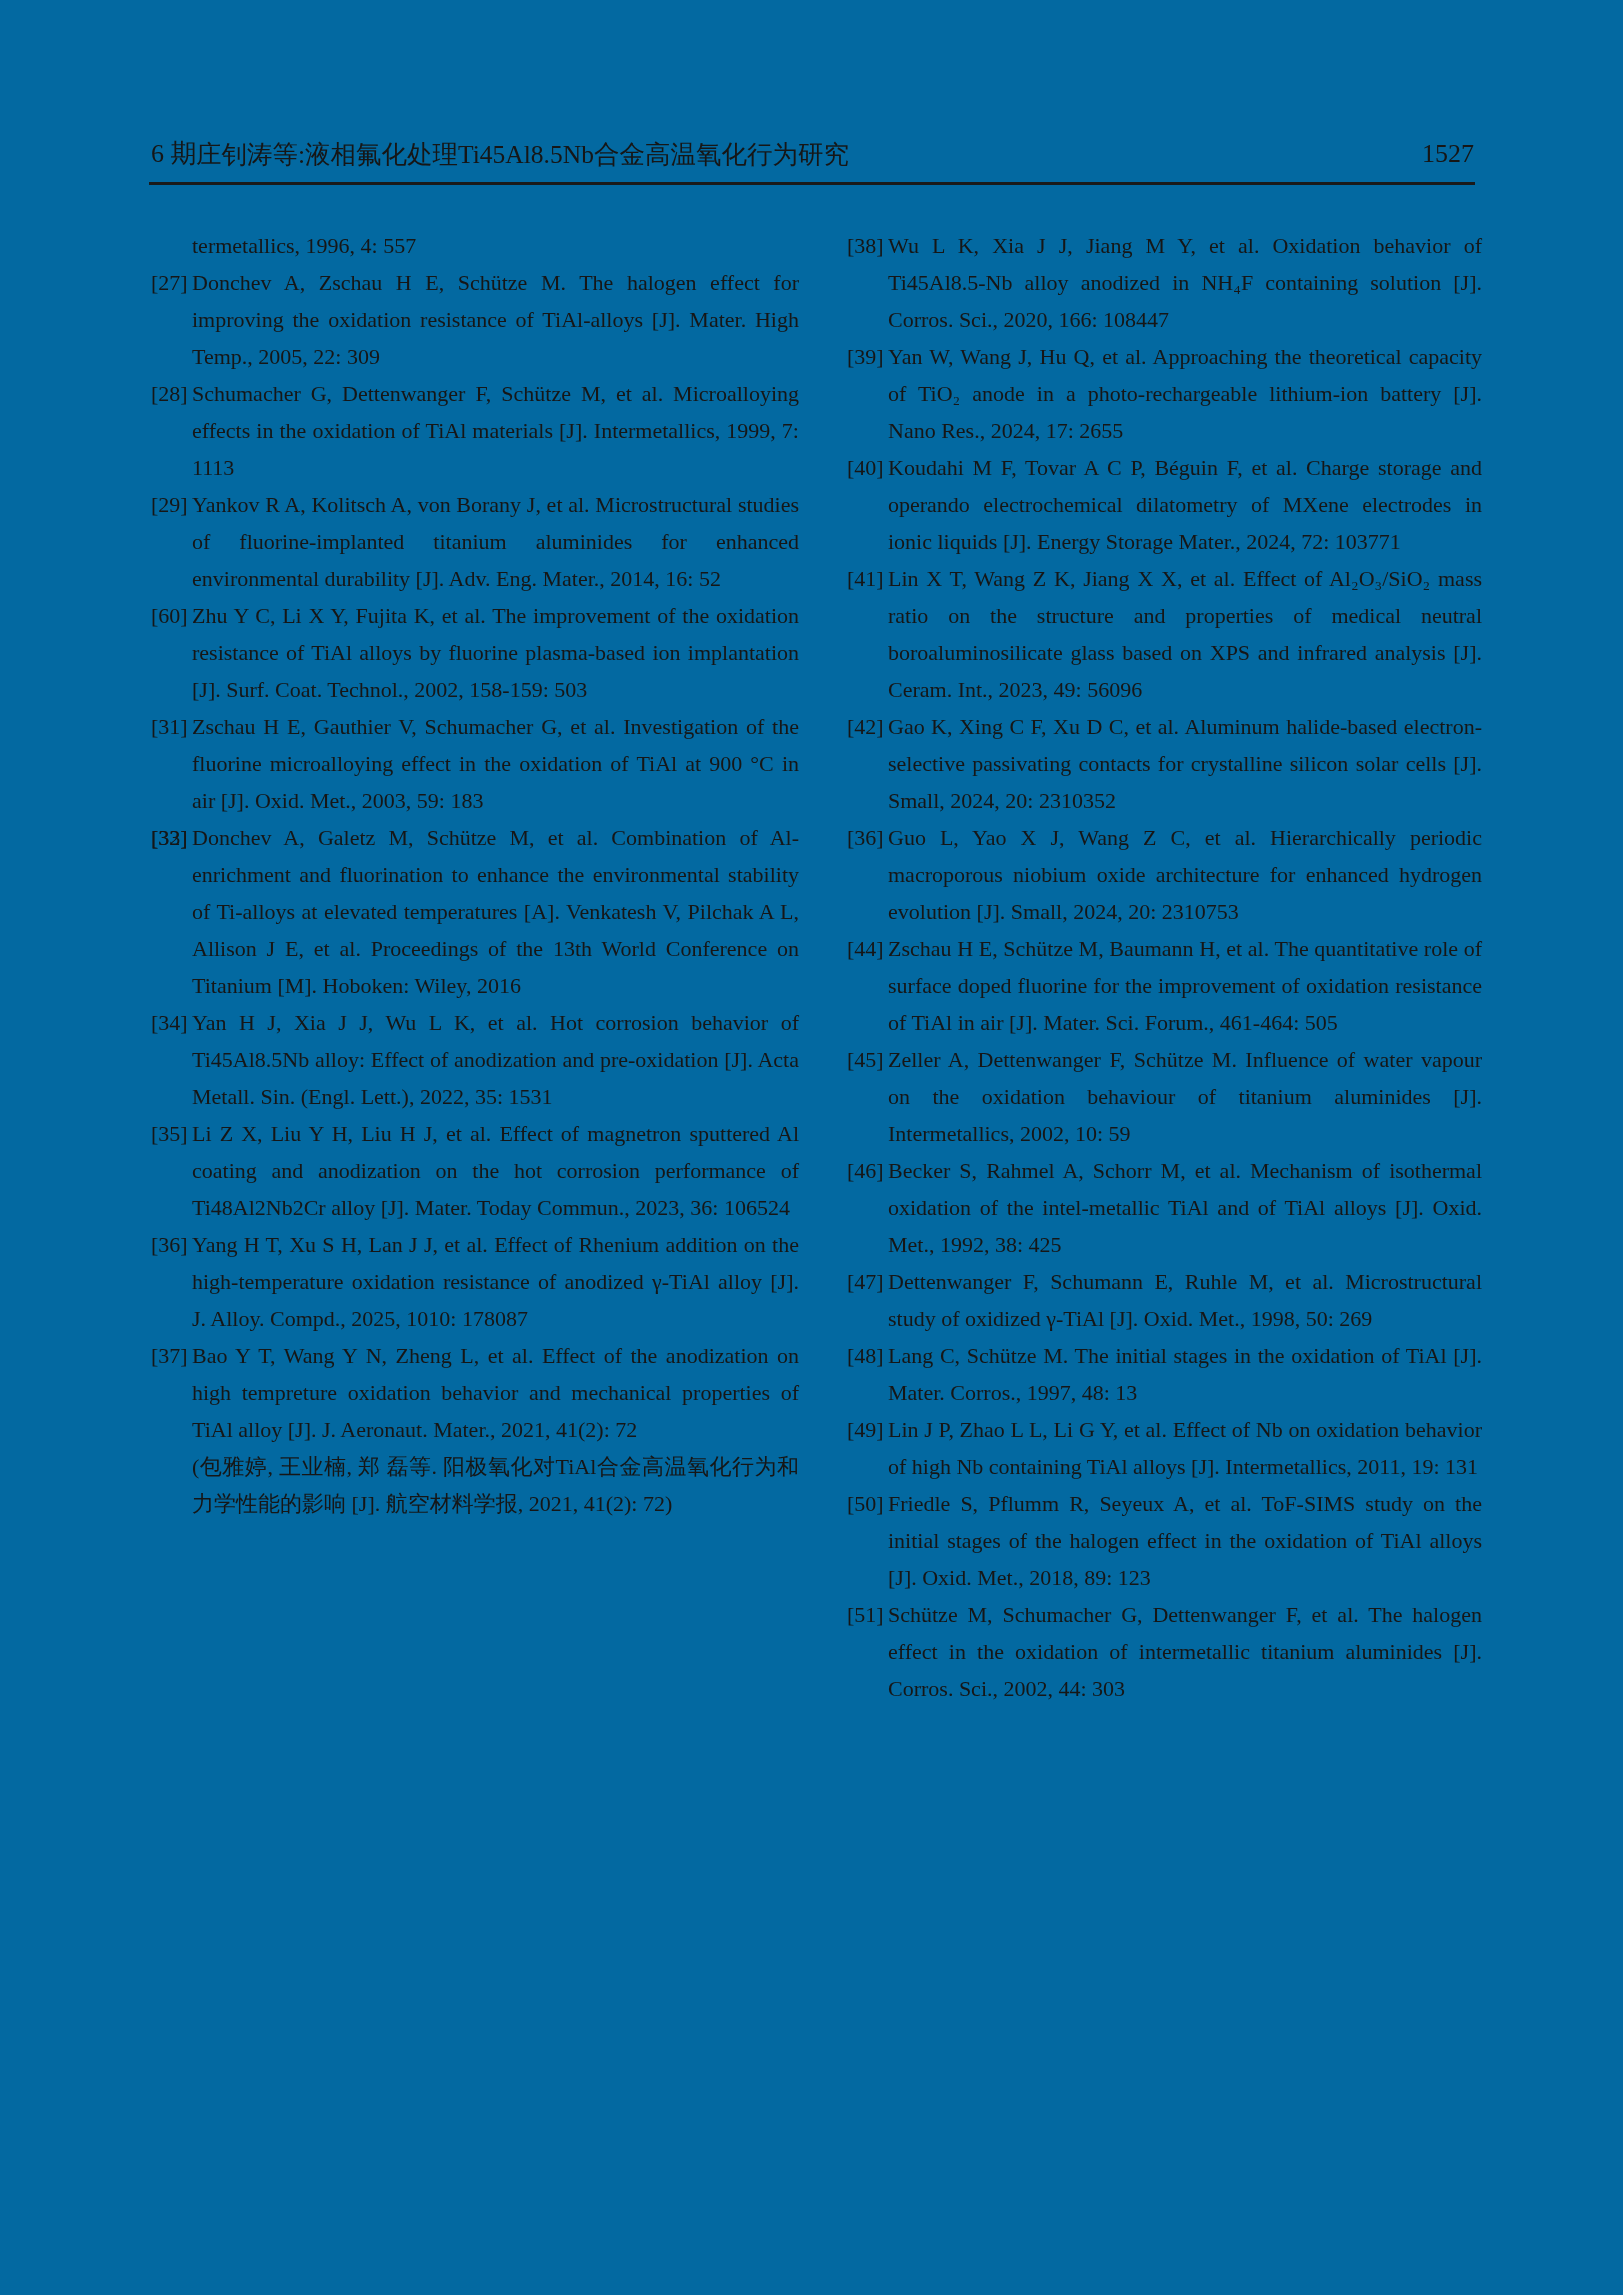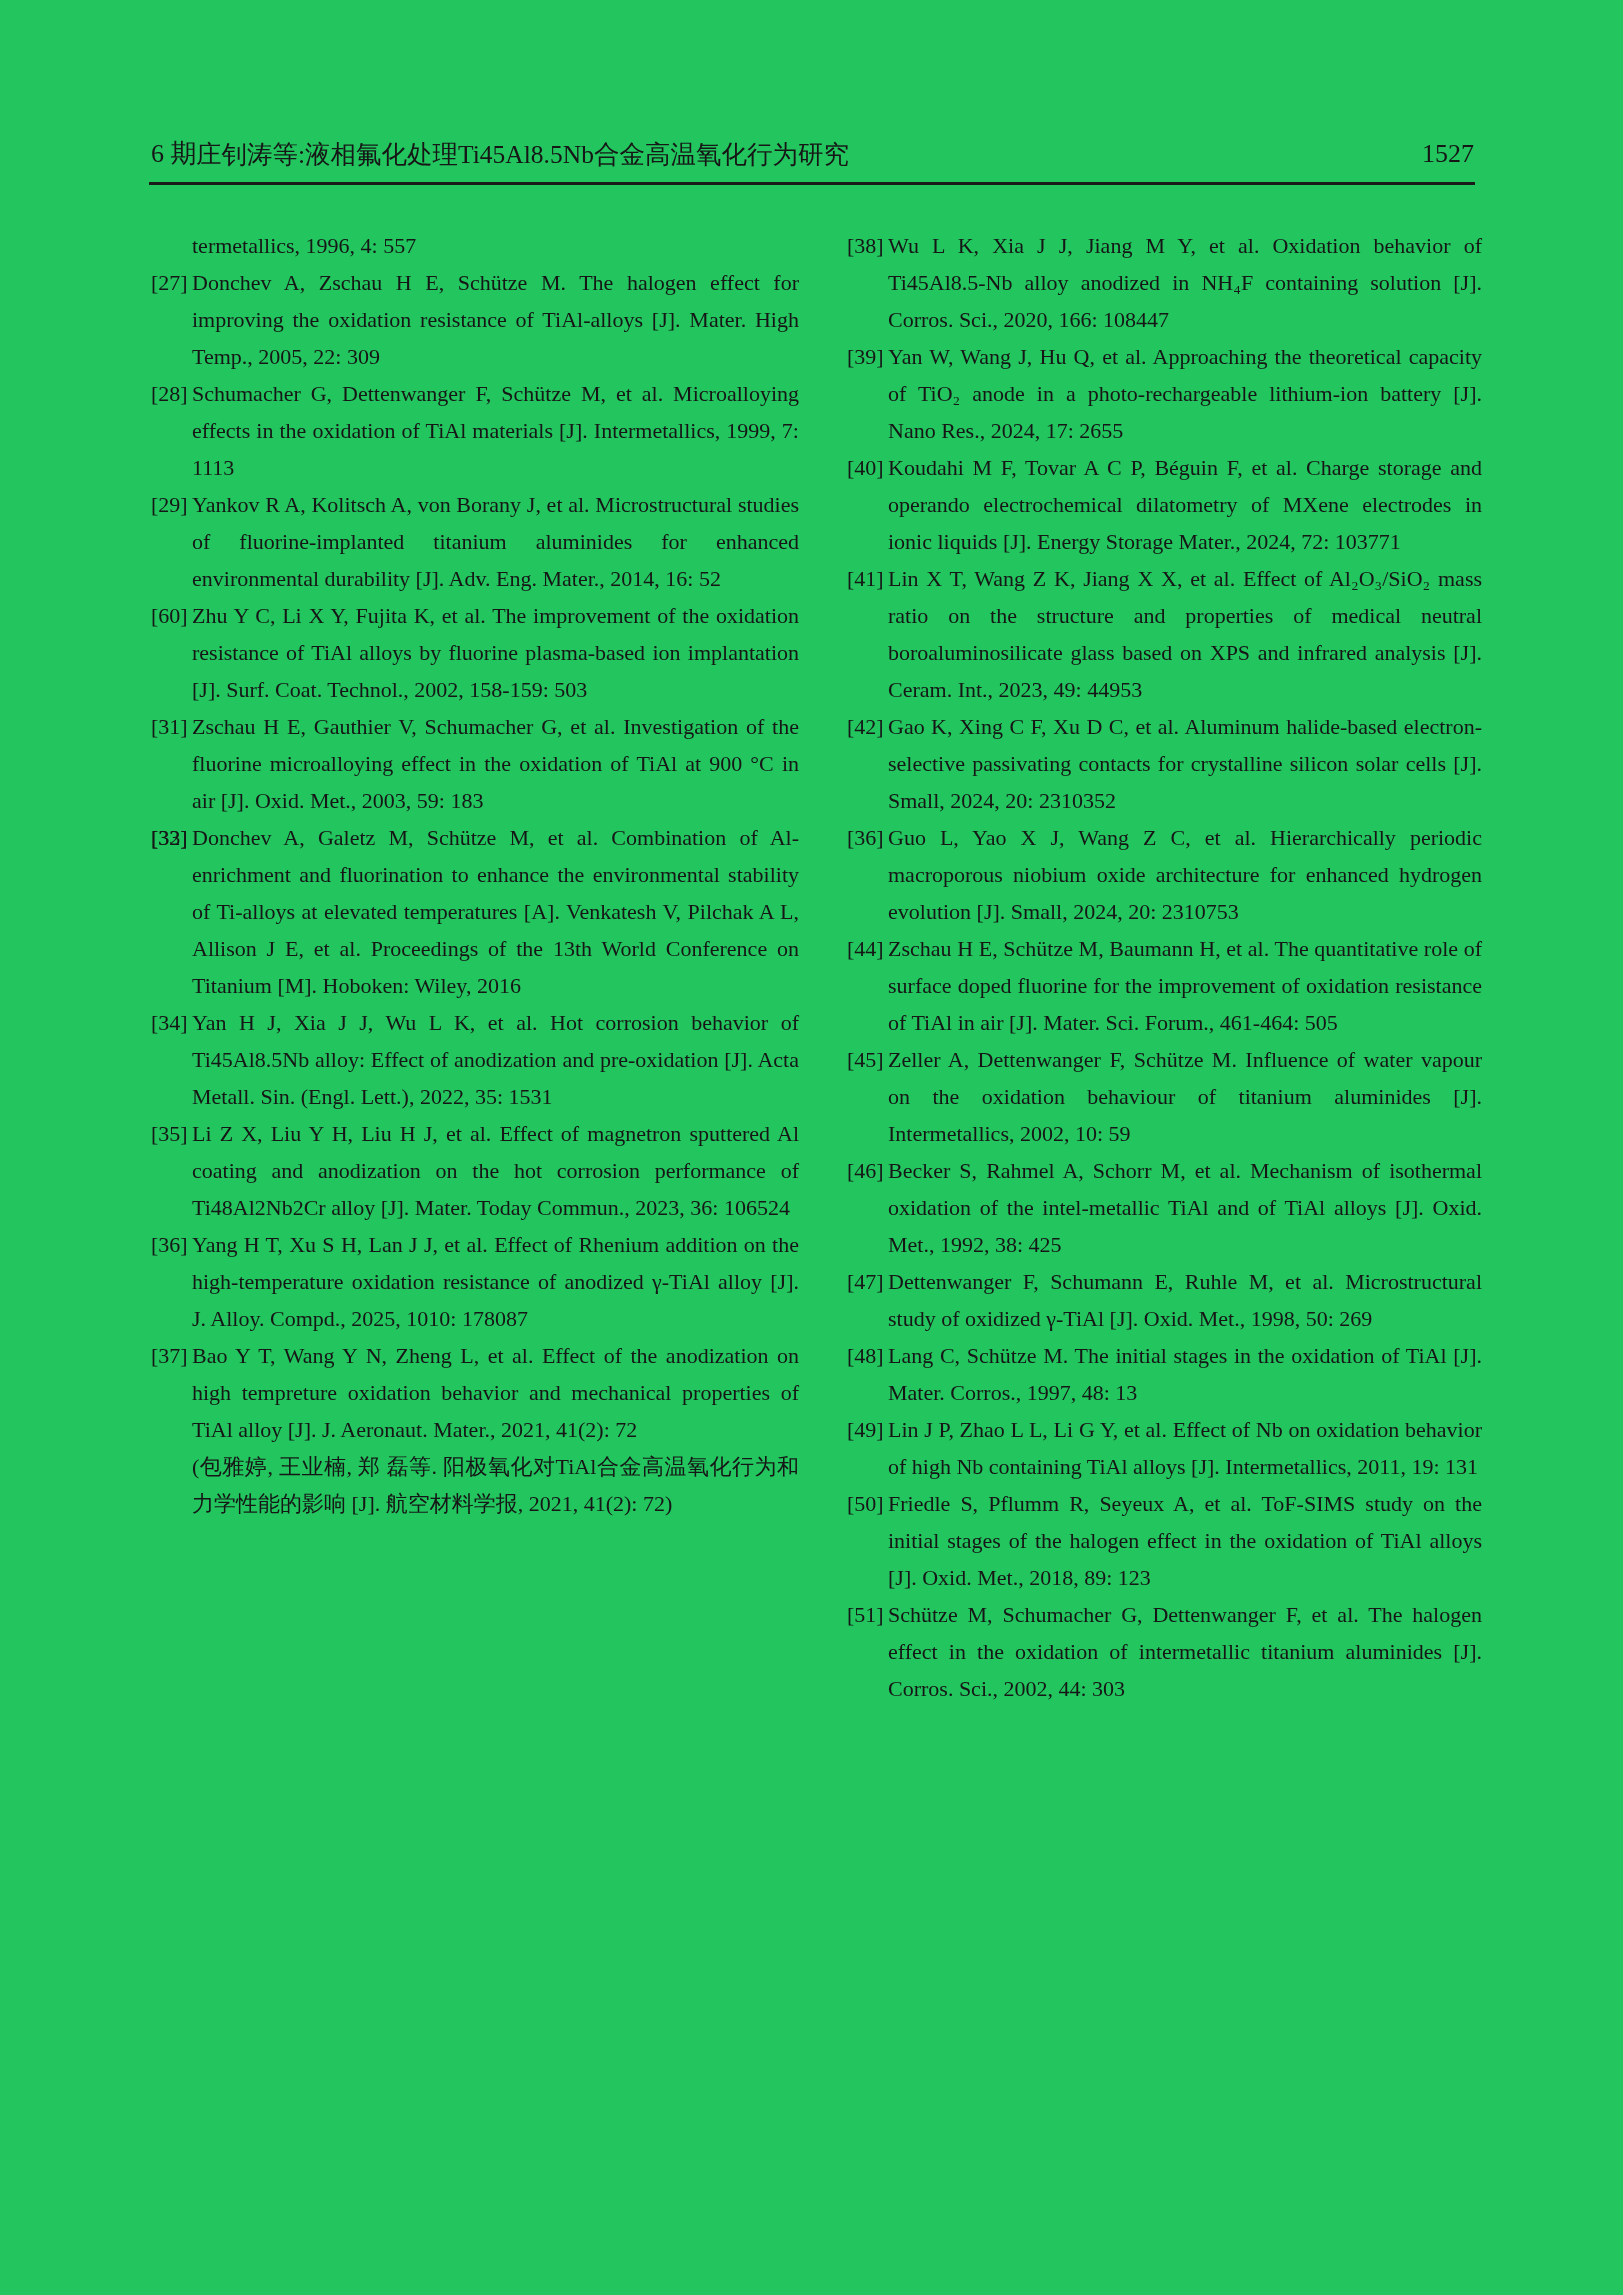--- a/index.html
+++ b/index.html
@@ -1,20 +1,20 @@
 <!DOCTYPE html>
 <html style="font-size:10.5px"><head>
 <meta charset="utf-8">
 <style>
   html, body { margin: 0; padding: 0; }
   .page {
     position: relative;
     width: 1623px;
     height: 2295px;
-    background: #22c55e;
+    background: #0369a1;
     font-family: "Liberation Serif", "DejaVu Serif", serif;
     color: #161616;
     overflow: hidden;
   }
   .hdr-issue {
     position: absolute;
     left: 151px; top: 139px;
     font-size: 26px; line-height: 29px;
     white-space: nowrap;
   }
@@ -125,21 +125,21 @@
     <div class="ref">
       <span class="ref-label">[39]</span>
       <span class="ref-text">Yan W, Wang J, Hu Q, et al. Approaching the theoretical capacity of TiO₂ anode in a photo-rechargeable lithium-ion battery [J]. Nano Res., 2024, 17: 2655</span>
     </div>
     <div class="ref">
       <span class="ref-label">[40]</span>
       <span class="ref-text">Koudahi M F, Tovar A C P, Béguin F, et al. Charge storage and operando electrochemical dilatometry of MXene electrodes in ionic liquids [J]. Energy Storage Mater., 2024, 72: 103771</span>
     </div>
     <div class="ref">
       <span class="ref-label">[41]</span>
-      <span class="ref-text">Lin X T, Wang Z K, Jiang X X, et al. Effect of Al₂O₃/SiO₂ mass ratio on the structure and properties of medical neutral boroaluminosilicate glass based on XPS and infrared analysis [J]. Ceram. Int., 2023, 49: 44953</span>
+      <span class="ref-text">Lin X T, Wang Z K, Jiang X X, et al. Effect of Al₂O₃/SiO₂ mass ratio on the structure and properties of medical neutral boroaluminosilicate glass based on XPS and infrared analysis [J]. Ceram. Int., 2023, 49: 56096</span>
     </div>
     <div class="ref">
       <span class="ref-label">[42]</span>
       <span class="ref-text">Gao K, Xing C F, Xu D C, et al. Aluminum halide-based electron-selective passivating contacts for crystalline silicon solar cells [J]. Small, 2024, 20: 2310352</span>
     </div>
     <div class="ref">
       <span class="ref-label">[36]</span>
       <span class="ref-text">Guo L, Yao X J, Wang Z C, et al. Hierarchically periodic macroporous niobium oxide architecture for enhanced hydrogen evolution [J]. Small, 2024, 20: 2310753</span>
     </div>
     <div class="ref">

